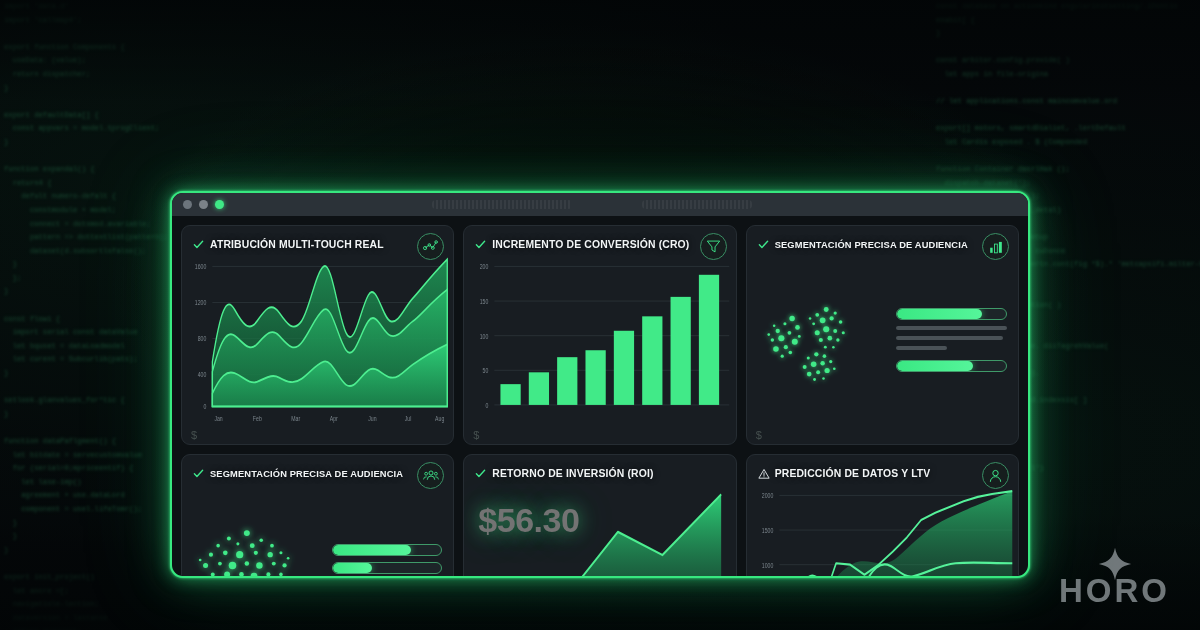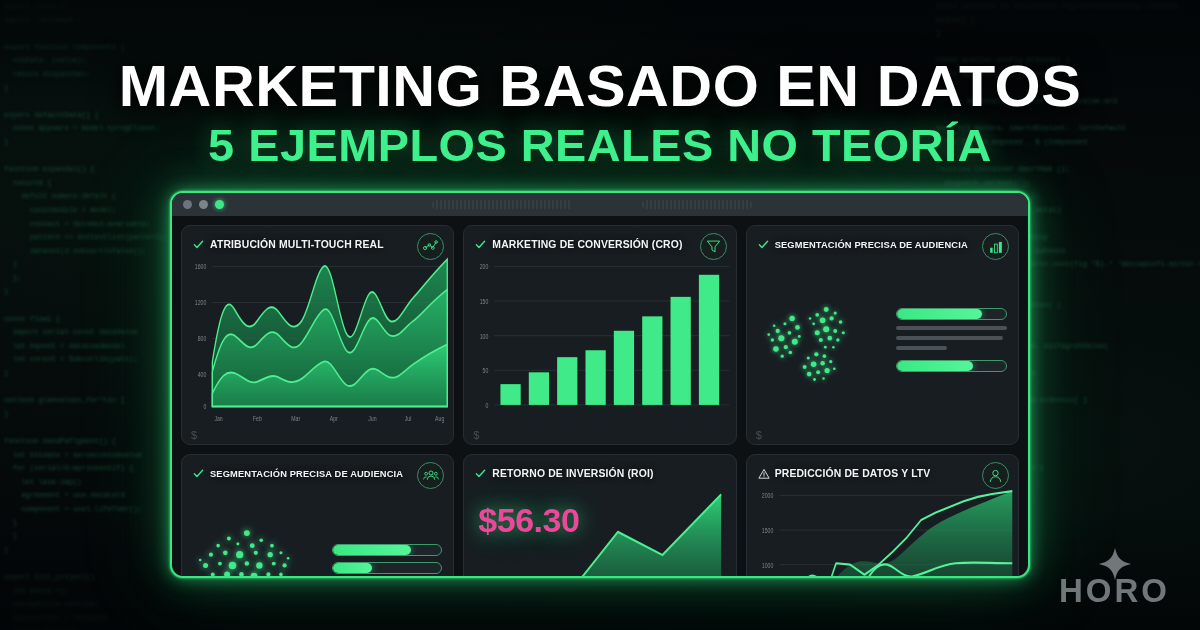--- a/index.html
+++ b/index.html
@@ -154,21 +154,21 @@
     display: block; height: 100%;
     background: linear-gradient(90deg, #3ae883, #55f59a);
     border-radius: 6px;
     box-shadow: 0 0 7px rgba(58,232,131,.6);
   }
   .gline { height: 4px; border-radius: 3px; background: #4a5257; }
 
   
   .roi-val {
     position: absolute; left: 14px; top: 46px;
-    font-size: 34px; font-weight: 700; color: #ec4899;
+    font-size: 34px; font-weight: 700; color: #737373;
     letter-spacing: -.5px;
     text-shadow: 0 0 18px rgba(63,240,141,.55), 0 0 42px rgba(63,240,141,.3);
   }
 
   
   .logo {
     position: absolute; right: 30px; bottom: 20px;
     display: flex; flex-direction: column; align-items: center; z-index: 7;
     opacity: .62;
   }
@@ -265,24 +265,20 @@
 bampremcoatsent mactsed.indexsis[ ]
 
 let.drtempdf();
 
   ls = fi
   lent.mp.cuntrsse.setl')
 }
 }</div>
   <div class="vignette"></div>
 
-  <div class="headline">
-    <span class="l1">MARKETING BASADO EN DATOS</span>
-    <span class="l2">5 EJEMPLOS REALES NO TEORÍA</span>
-  </div>
 
   <div class="window">
     <div class="titlebar">
       <span class="dot g1"></span>
       <span class="dot g2"></span>
       <span class="dot on"></span>
       <span class="tbfade"></span>
       <span class="tbfade b"></span>
     </div>
 
@@ -349,21 +345,21 @@
         <span class="dollar">$</span>
       </div>
 
       <div class="card">
         <div class="card-head">
           <span class="tick">
             <svg viewBox="0 0 12 12" width="11" height="11">
                 <path d="M1.5 6.3 L4.3 9.2 L10.5 2.4" fill="none" stroke="#3ee88c" stroke-width="1.5" stroke-linecap="round" stroke-linejoin="round"></path>
               </svg>
           </span>
-          <span class="card-title">MARKETING DE CONVERSIÓN (CRO)</span>
+          <span class="card-title">INCREMENTO DE CONVERSIÓN (CRO)</span>
         </div>
         <div class="badge">
           <svg viewBox="0 0 22 22" width="17" height="17">
             <path d="M3 4 H19 L13 11.5 V18 L9 15.5 V11.5 Z" fill="none" stroke="#3ee88c" stroke-width="1.2" stroke-linejoin="round"></path>
           </svg>
         </div>
         <div class="plot">
           <svg viewBox="0 0 268 122" preserveAspectRatio="none">
             <g>
               <line class="gridline" x1="30" y1="10" x2="262" y2="10"></line>

